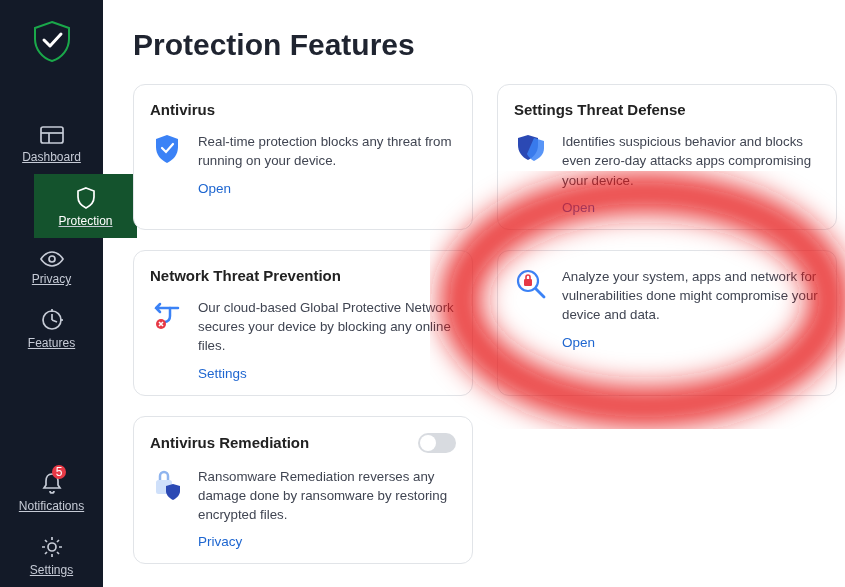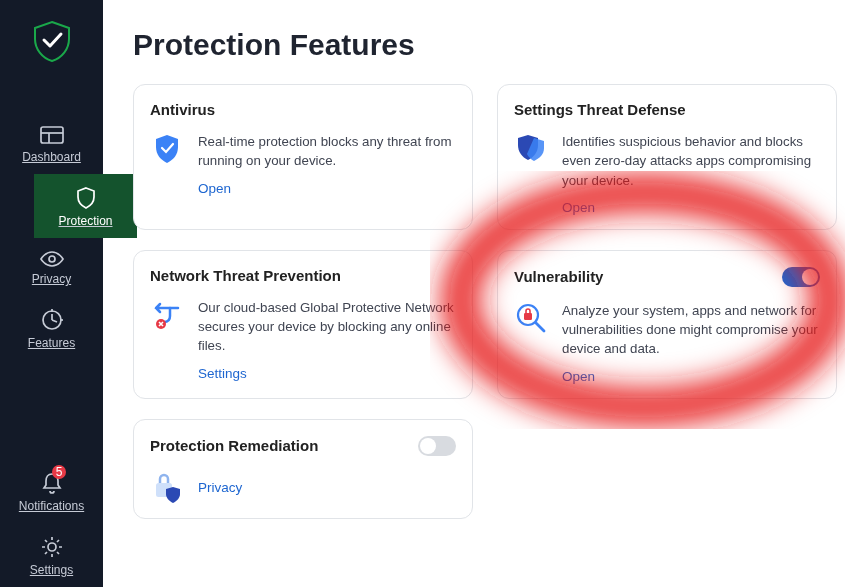--- a/index.html
+++ b/index.html
@@ -233,58 +233,53 @@
           </svg>
         </div>
         <div>
           <div class="card-text">Our cloud-based Global Protective Network secures your device by blocking any online files.</div>
           <div class="card-action">Settings</div>
         </div>
       </div>
     </div>
 
     <div class="card">
-      <div class="card-header">
-        <div class="card-title">Vulnerability</div>
-        <div class="toggle on">
-            <div class="knob"></div>
-          </div>
-      </div>
       <div class="card-body">
         <div class="card-icon">
           <svg viewBox="0 0 34 34">
             <circle cx="14" cy="14" r="10" fill="none" stroke="#3b82f6" stroke-width="2.2"></circle>
             <line x1="22" y1="22" x2="30" y2="30" stroke="#3b82f6" stroke-width="2.8" stroke-linecap="round"></line>
             <rect x="10" y="12" width="8" height="7" rx="1.2" fill="#e63946"></rect>
             <path d="M12 12 v-2 a2 2 0 0 1 4 0 v2" stroke="#e63946" stroke-width="1.6" fill="none"></path>
           </svg>
         </div>
         <div>
           <div class="card-text">Analyze your system, apps and network for vulnerabilities done might compromise your device and data.</div>
           <div class="card-action">Open</div>
         </div>
       </div>
     </div>
 
     <div class="card">
       <div class="card-header">
-        <div class="card-title">Protection Remediation</div>
+        <div class="card-title">Antivirus Remediation</div>
         <div class="toggle off">
             <div class="knob"></div>
           </div>
       </div>
       <div class="card-body">
         <div class="card-icon">
           <svg viewBox="0 0 34 34">
             <rect x="6" y="13" width="16" height="14" rx="2.5" fill="#cfe0fa"></rect>
             <path d="M10 13 v-4 a4 4 0 0 1 8 0 v4" stroke="#8fb4ee" stroke-width="2.5" fill="none"></path>
             <path d="M23 17 L30 19 V24 C30 28 27 31 23 33 C19 31 16 28 16 24 V19 Z" fill="#2b49b4"></path>
           </svg>
         </div>
         <div>
+          <div class="card-text">Ransomware Remediation reverses any damage done by ransomware by restoring encrypted files.</div>
           <div class="card-action">Privacy</div>
         </div>
       </div>
     </div>
 
   </div>
 </div>
 
 <svg class="highlight" viewBox="0 0 430 260">
   <defs>

